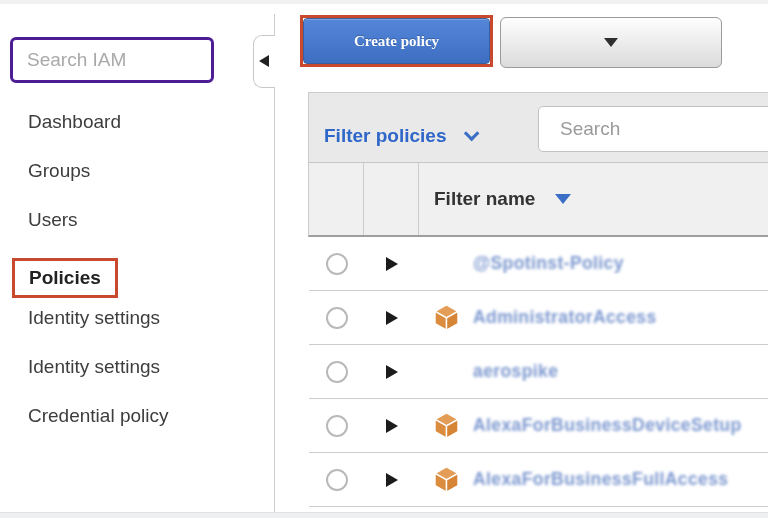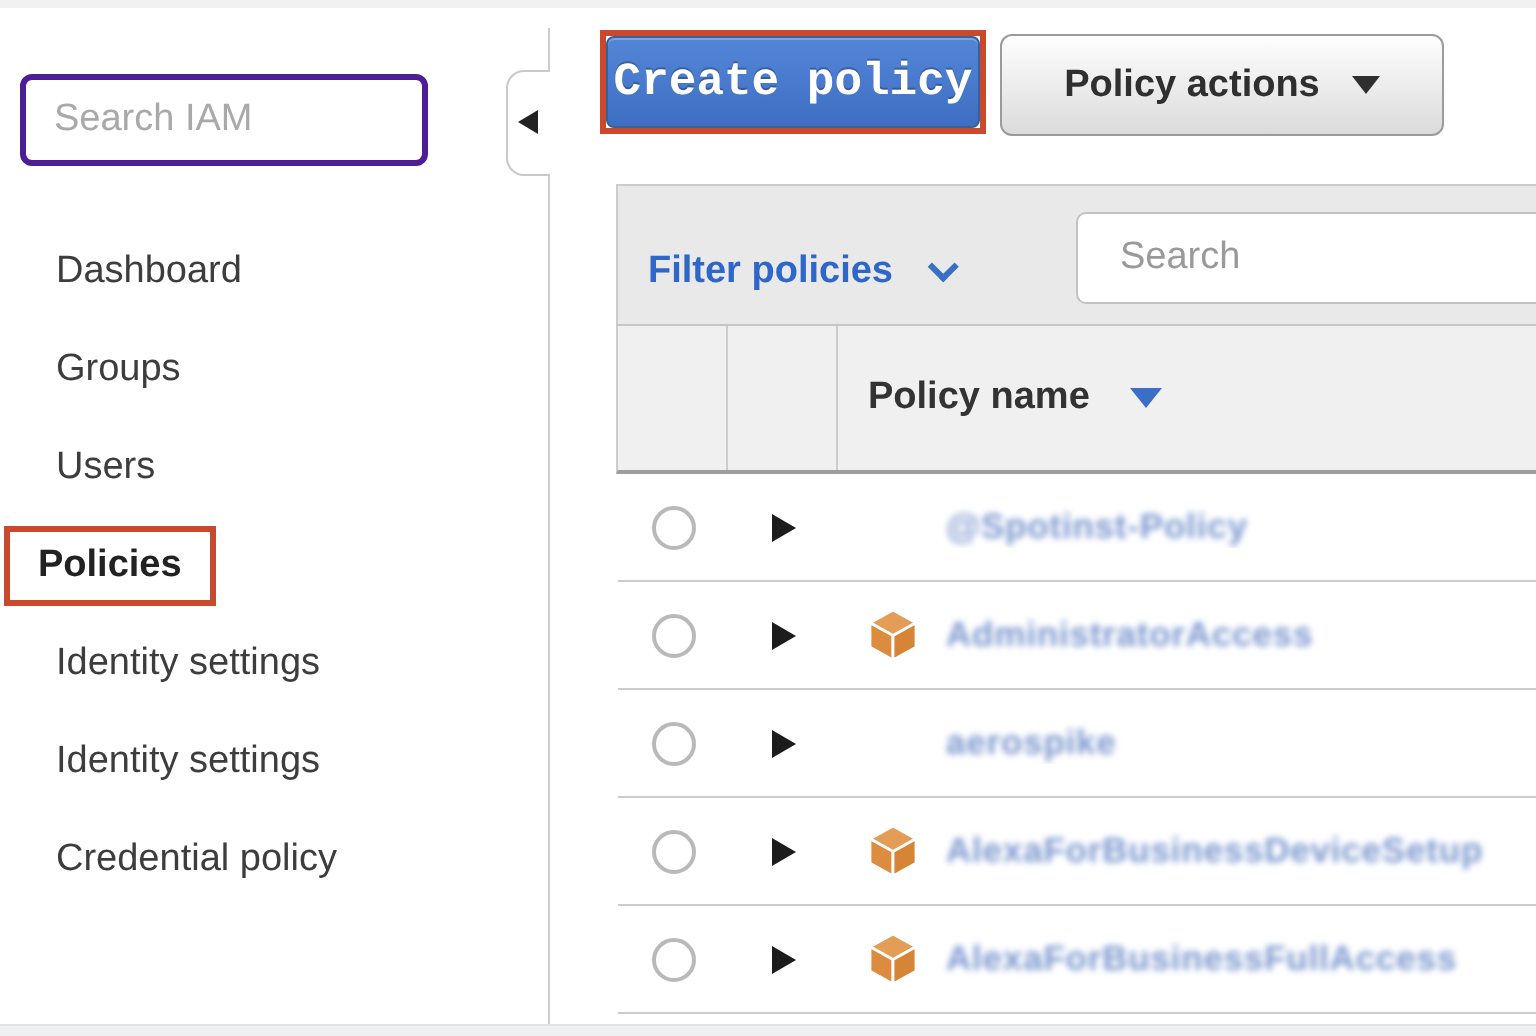--- a/index.html
+++ b/index.html
@@ -21,24 +21,24 @@
   .sidebar-search {
     position: absolute; left: 10px; top: 37px; width: 204px; height: 46px;
     border: 3px solid #4c1d95; border-radius: 6px; background: #fff;
     font-family: "Liberation Sans", sans-serif;
     font-size: 19px; color: #555; padding: 0 14px; outline: none;
   }
   .sidebar-search::placeholder { color: #a9a9a9; opacity: 1; }
 
   .nav { position: absolute; left: 0; top: 111px; width: 270px; list-style: none; }
   .nav li {
-    height: 49px; display: flex; align-items: center;
+    height: 49px; display: flex; align-items: flex-start;
     padding-left: 28px; font-size: 19px; color: #3d3d3d; cursor: pointer;
   }
-  .nav li.active { padding-left: 2px; }
+  .nav li.active { padding-left: 12px; }
   .nav li.active .active-box {
     border: 3px solid #c8492e; padding: 6px 14px; font-weight: bold; color: #222;
   }
 
   .v-divider {
     position: absolute; left: 274px; top: 14px; width: 1px; height: 498px;
     background: #cccccc;
   }
   .collapse-tab {
     position: absolute; left: 253px; top: 35px; width: 22px; height: 53px;
@@ -55,22 +55,22 @@
   .annotation-box {
     position: absolute; border: 3px solid #c8492e;
   }
   .annotation-create { left: 300px; top: 15px; width: 193px; height: 52px; }
 
   .btn-create {
     width: 187px; height: 46px; border-radius: 4px;
     background: linear-gradient(#5486d8, #3d6ec2);
     border: 1px solid #38609e;
     box-shadow: inset 0 1px 0 rgba(255,255,255,0.25);
-    color: #fff; font-size: 23px; font-weight: bold;
-    font-family: Liberation Mono, monospace;
+    color: #fff; font-size: 15px; font-weight: bold;
+    font-family: Liberation Serif, serif;
     text-shadow: 0 -1px 0 rgba(0,0,0,0.25);
     cursor: pointer;
   }
   .btn-actions {
     position: absolute; left: 500px; top: 17px; width: 222px; height: 51px;
     border-radius: 6px; border: 1px solid #9b9b9b;
     background: linear-gradient(#fefefe, #dbdbdb);
     font-size: 19px; font-weight: bold; color: #2f2f2f;
     font-family: "Liberation Sans", sans-serif;
     display: flex; align-items: center; justify-content: center; gap: 16px;
@@ -194,21 +194,20 @@
 <div class="v-divider"></div>
 <div class="collapse-tab">
   <span class="tri-left"></span>
 </div>
 
 <div class="annotation-box annotation-create">
   <button class="btn-create">Create policy</button>
 </div>
 
 <button class="btn-actions">
-  <span>Policy actions</span>
   <span class="caret-down"></span>
 </button>
 
 <div class="table-block">
 
   <div class="filter-row">
     <span class="filter-label">
       <span>Filter policies</span>
       <span class="chevron-down"></span>
     </span>
@@ -218,21 +217,21 @@
         <line x1="13" y1="13" x2="18.5" y2="18.5" stroke="#555" stroke-width="3" stroke-linecap="round"></line>
       </svg>
       <input type="text" placeholder="Search" style="">
     </div>
   </div>
 
   <div class="header-row">
     <div class="hcell-sm"></div>
     <div class="hcell-sm"></div>
     <div class="hcell-name">
-      <span>Policy name</span>
+      <span>Filter name</span>
       <span class="sort-down"></span>
     </div>
   </div>
 
   <div class="rows" id="rows">
       <div class="policy-row">
     <div class="cell-radio">
       <span class="radio"></span>
     </div>
     <div class="cell-arrow">

